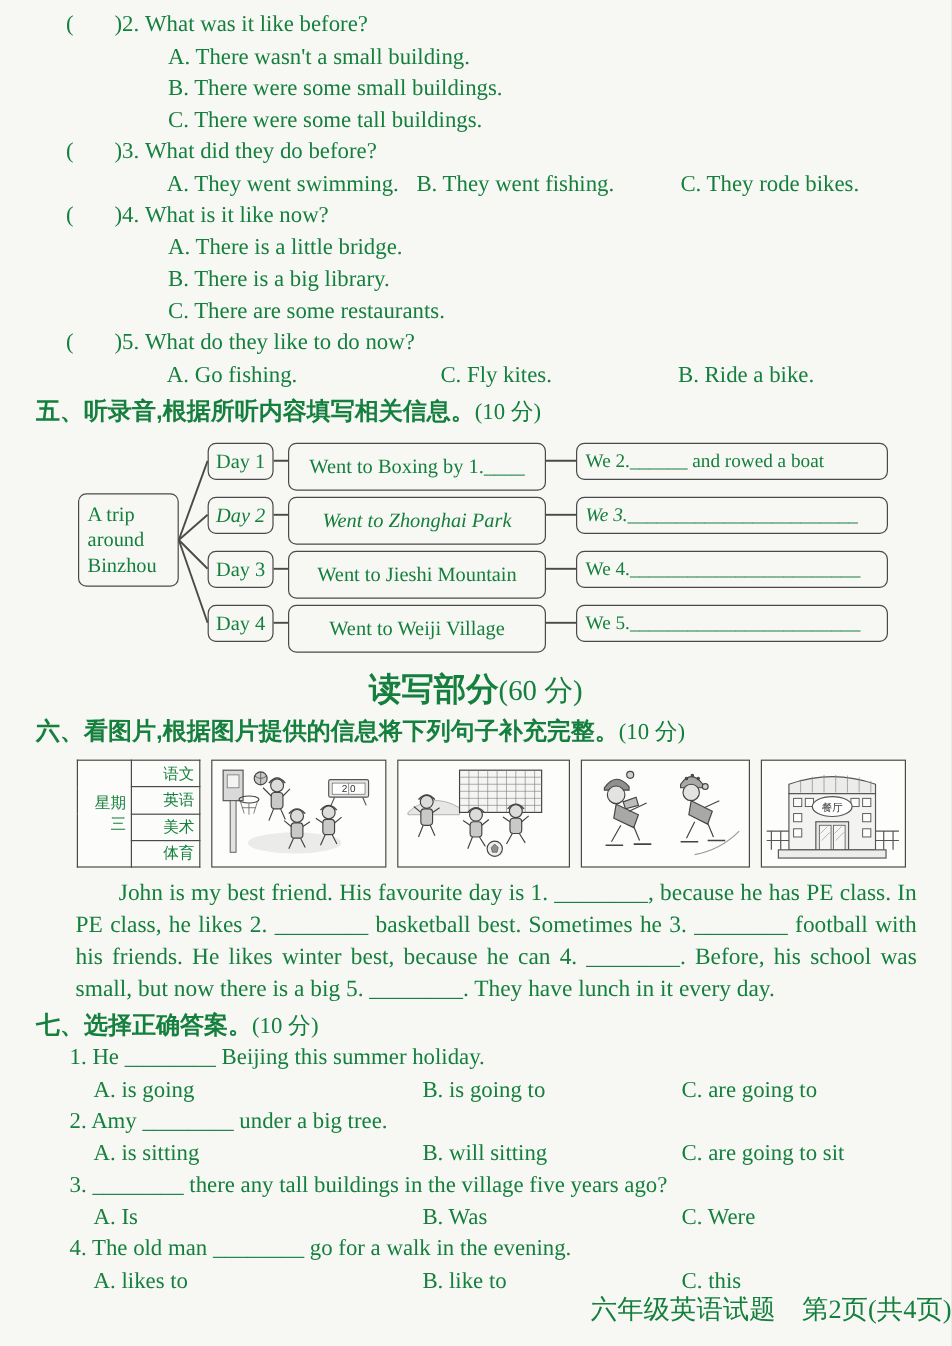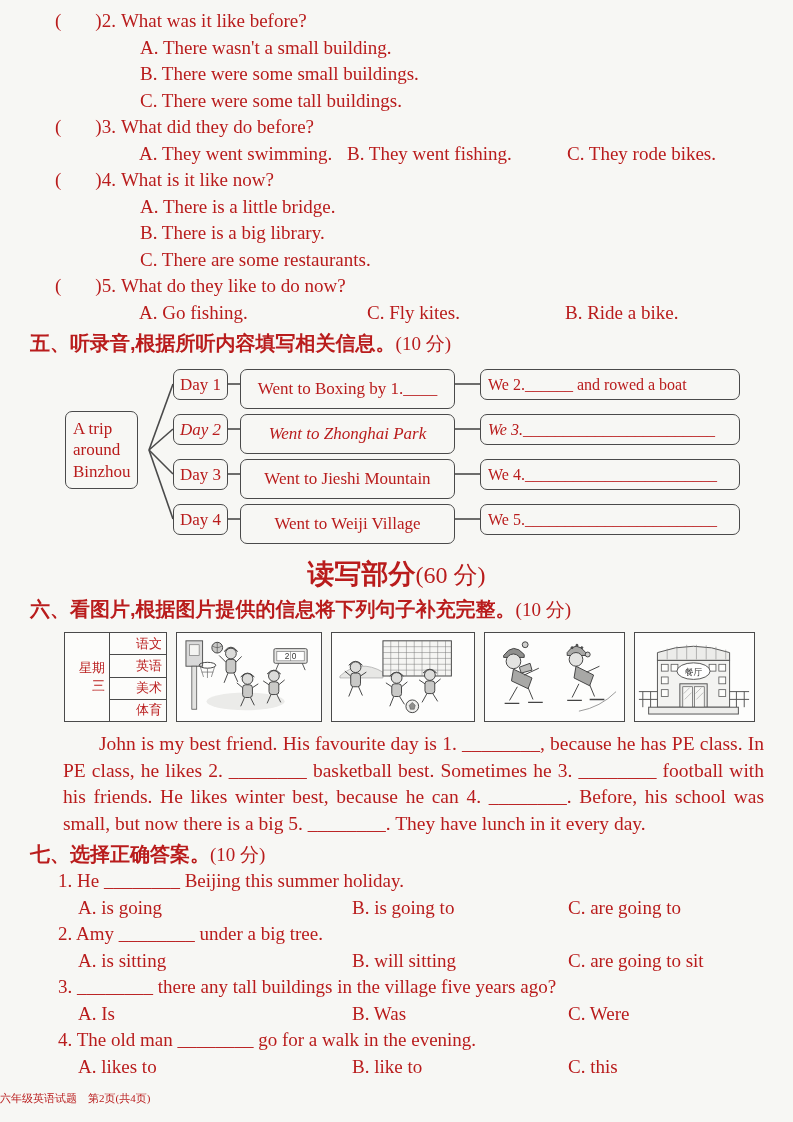--- a/index.html
+++ b/index.html
@@ -1,37 +1,37 @@
 <!DOCTYPE html>
 <html><head>
 <meta charset="utf-8">
 <style>
   html,body{margin:0;padding:0;background:#dcdcda;}
   .page{position:relative;width:793px;height:1122px;background:#f7f7f4;
-        font-family:"Liberation Serif","DejaVu Serif",serif;color:#b91c1c;
+        font-family:"Liberation Serif","DejaVu Serif",serif;color:#15803d;
         overflow:hidden;margin:0 auto;}
   .line{font-size:19px;line-height:26.5px;white-space:nowrap;}
   
   .mcq{padding:8px 0 0 55px;}
   .paren{letter-spacing:0;}
   .gap{display:inline-block;width:34px;}
   .qtext{margin-left:5px;}
   .opt{margin-left:85px;}
   .optrow{display:grid;margin-left:84px;}
   .optrow.q3{grid-template-columns:208px 220px auto;}
   .optrow.q5{grid-template-columns:228px 198px auto;}
   
   .sec-head{font-family:"Liberation Sans","DejaVu Sans",sans-serif;font-weight:bold;
             font-size:20px;line-height:27px;margin:4px 0 0 30px;white-space:nowrap;}
   .score{font-family:"Liberation Serif","DejaVu Serif",serif;font-weight:normal;font-size:19px;}
   
   .diagram{position:relative;height:184px;margin:4px 0 0 55px;width:705px;}
   .dg-box{position:absolute;border:1.6px solid #4a4a4a;border-radius:7px;box-sizing:border-box;
           display:flex;align-items:center;justify-content:center;font-size:17px;background:transparent;}
-  .trip{left:10px;top:50px;width:73px;height:78px;padding:2px 7px;line-height:1.25;
+  .trip{left:10px;top:50px;width:84px;height:78px;padding:2px 7px;line-height:1.25;
         justify-content:flex-start;text-align:left;}
   .day{left:118px;width:55px;height:31px;}
   .mid{left:185px;width:215px;height:40px;}
   .res{left:425px;width:260px;height:31px;justify-content:flex-start;padding-left:7px;font-size:16px;}
   .r0{top:8px;}  .r1{top:53px;font-style:italic;}  .r2{top:98px;}  .r3{top:143px;}
   .connectors{position:absolute;left:0;top:0;width:705px;height:184px;}
   
   .center-head{text-align:center;font-family:"Liberation Sans","DejaVu Sans",sans-serif;
                font-weight:bold;font-size:27px;line-height:34px;margin-top:12px;}
   .center-head .score{font-size:24px;}
@@ -44,21 +44,21 @@
   .sched .subc{width:48px;}
   .panel{border:1.5px solid #4a4a4a;background:#fdfdfc;box-sizing:border-box;}
   .panel svg{display:block;}
   
   .para{margin:9px 29px 0 63px;font-size:19.5px;line-height:26.6px;text-align:justify;
         text-indent:36px;}
   
   .s7q{margin-left:58px;}
   .s7opts{display:grid;grid-template-columns:274px 216px auto;margin-left:78px;}
   
-  .footer{position:absolute;bottom:16px;left:0;width:100%;text-align:left;font-size:11px;}
+  .footer{position:absolute;bottom:16px;left:0;width:100%;text-align:right;font-size:22px;}
   svg text{font-family:"Liberation Sans","DejaVu Sans",sans-serif;fill:#333;}
 </style>
 </head>
 <body>
 
 <div class="page">
 
   <section class="mcq">
 
     <div class="line">

